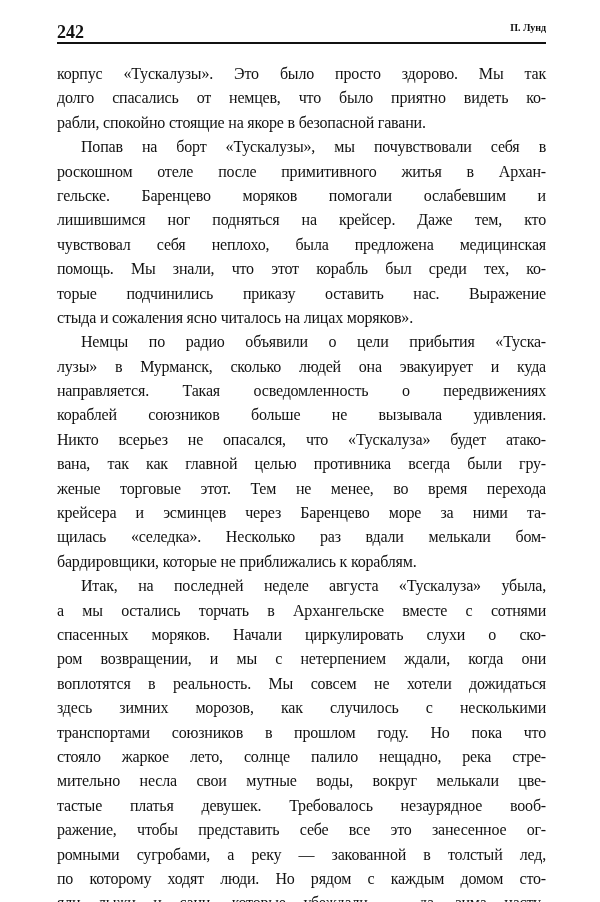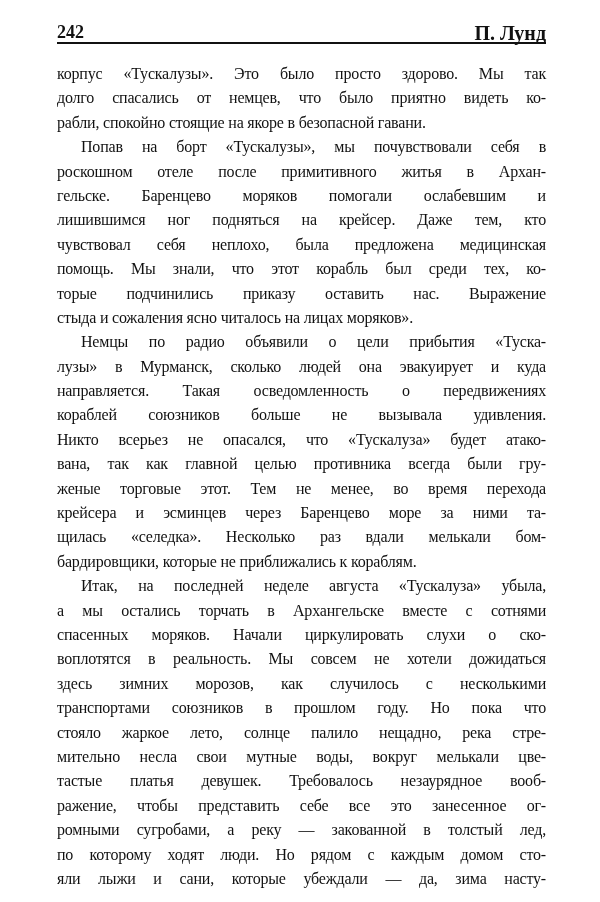--- a/index.html
+++ b/index.html
@@ -1,19 +1,19 @@
 <!DOCTYPE html>
 <html><head>
 <meta charset="utf-8">
 <style>
   html, body { margin: 0; padding: 0; background: #ffffff; }
   body { width: 600px; height: 902px; position: relative; overflow: hidden; font-family: "Liberation Serif", serif; color: #111; }
   .header { position: absolute; left: 57px; top: 22px; width: 489px; height: 20px; }
   .page-num { position: absolute; left: 0; top: 0; font-weight: bold; font-size: 18px; }
-  .running-head { position: absolute; right: 0; top: 0; font-weight: bold; font-size: 20px; }
+  .running-head { position: absolute; right: 0; top: 0; font-weight: bold; font-size: 10px; }
   .rule { position: absolute; left: 57px; top: 42px; width: 489px; height: 2px; background: #111; }
   .body-text { position: absolute; left: 57px; top: 62px; width: 489px; }
   .line { display: block; height: 24.4px; line-height: 24.4px; font-size: 16px; white-space: nowrap; text-align: justify; text-align-last: justify; letter-spacing: -0.2px; }
   .line.last { text-align-last: left; }
   .line.indent { padding-left: 24px; }
 </style>
 </head>
 <body>
 
 <div class="header">
@@ -47,20 +47,21 @@
     <span class="line">вана, так как главной целью противника всегда были гру-</span>
     <span class="line">женые торговые этот. Тем не менее, во время перехода</span>
     <span class="line">крейсера и эсминцев через Баренцево море за ними та-</span>
     <span class="line">щилась «селедка». Несколько раз вдали мелькали бом-</span>
     <span class="line last">бардировщики, которые не приближались к кораблям.</span>
   </div>
   <div>
     <span class="line indent">Итак, на последней неделе августа «Тускалуза» убыла,</span>
     <span class="line">а мы остались торчать в Архангельске вместе с сотнями</span>
     <span class="line">спасенных моряков. Начали циркулировать слухи о ско-</span>
+    <span class="line">ром возвращении, и мы с нетерпением ждали, когда они</span>
     <span class="line">воплотятся в реальность. Мы совсем не хотели дожидаться</span>
     <span class="line">здесь зимних морозов, как случилось с несколькими</span>
     <span class="line">транспортами союзников в прошлом году. Но пока что</span>
     <span class="line">стояло жаркое лето, солнце палило нещадно, река стре-</span>
     <span class="line">мительно несла свои мутные воды, вокруг мелькали цве-</span>
     <span class="line">тастые платья девушек. Требовалось незаурядное вооб-</span>
     <span class="line">ражение, чтобы представить себе все это занесенное ог-</span>
     <span class="line">ромными сугробами, а реку — закованной в толстый лед,</span>
     <span class="line">по которому ходят люди. Но рядом с каждым домом сто-</span>
     <span class="line">яли лыжи и сани, которые убеждали — да, зима насту-</span>

